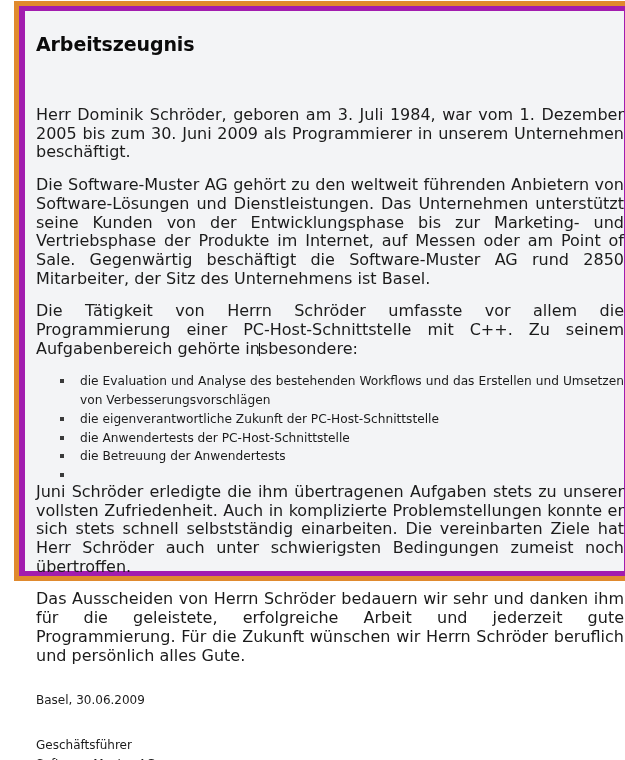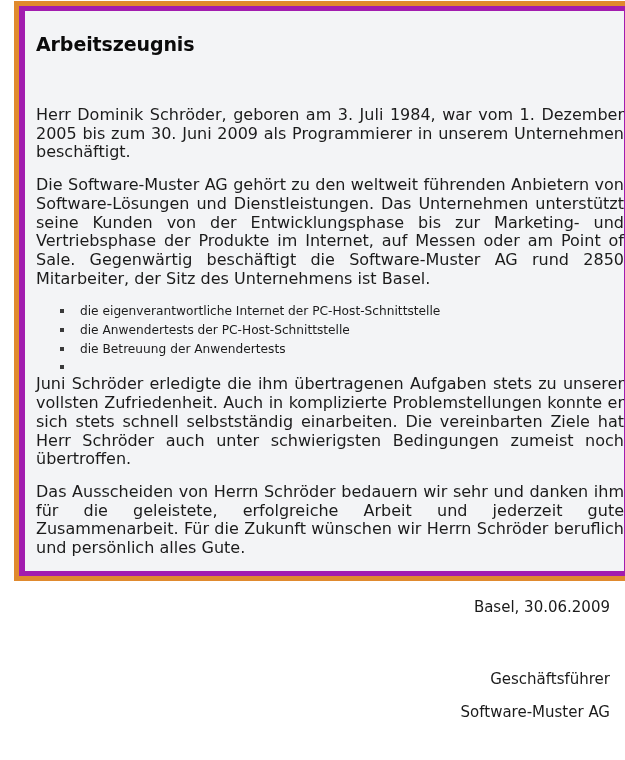--- a/index.html
+++ b/index.html
@@ -98,25 +98,24 @@
     height: 4px;
     background: #3a3a3a;
   }
   ul#duty-list li.wrap-item {
     text-align: justify;
   }
   .spacer-md { height: 17px; }
   .spacer-lg { height: 26px; }
 
   .sign-line {
-    font-size: 15px;
+    font-size: 12px;
     line-height: 18.7px;
     color: #1b1b1b;
-    margin: 14px;
-    text-align: right;
+    margin: 0;
   }
 
   
   .text-caret {
     display: inline-block;
     width: 1px;
     height: 13px;
     background: #111111;
     vertical-align: -2px;
     margin: 0 -0.5px;
@@ -131,45 +130,50 @@
     <div id="document-body">
 
       <h1 id="doc-title">Arbeitszeugnis</h1>
 
       <div id="para-flow">
 
         <p class="doc-para">Herr Dominik Schröder, geboren am 3. Juli 1984, war vom 1. Dezember 2005 bis zum 30. Juni 2009 als Programmierer in unserem Unternehmen beschäftigt.</p>
 
         <p class="doc-para">Die Software-Muster AG gehört zu den weltweit führenden Anbietern von Software-Lösungen und Dienstleistungen. Das Unternehmen unterstützt seine Kunden von der Entwicklungsphase bis zur Marketing- und Vertriebsphase der Produkte im Internet, auf Messen oder am Point of Sale. Gegenwärtig beschäftigt die Software-Muster AG rund 2850 Mitarbeiter, der Sitz des Unternehmens ist Basel.</p>
 
+        <p class="doc-para"><span>Die Tätigkeit von Herrn Schröder umfasste vor allem die Programmierung einer PC-Host-Schnittstelle mit C++. Zu seinem Aufgabenbereich gehörte in</span><span class="text-caret"></span><span>sbesondere:</span></p>
 
         <ul id="duty-list">
+          <li class="wrap-item">
+            <span class="bullet-sq"></span>
+            <span>die Evaluation und Analyse des bestehenden Workflows und das Erstellen und Umsetzen von Verbesserungsvorschlägen</span>
+          </li>
           <li>
             <span class="bullet-sq"></span>
-            <span>die eigenverantwortliche Internet der PC-Host-Schnittstelle</span>
+            <span>die eigenverantwortliche Zukunft der PC-Host-Schnittstelle</span>
           </li>
           <li>
             <span class="bullet-sq"></span>
             <span>die Anwendertests der PC-Host-Schnittstelle</span>
           </li>
           <li>
             <span class="bullet-sq"></span>
             <span>die Betreuung der Anwendertests</span>
           </li>
           <li>
             <span class="bullet-sq"></span>
           </li>
         </ul>
 
         <div class="spacer-md"></div>
 
         <p class="doc-para">Juni Schröder erledigte die ihm übertragenen Aufgaben stets zu unserer vollsten Zufriedenheit. Auch in komplizierte Problemstellungen konnte er sich stets schnell selbstständig einarbeiten. Die vereinbarten Ziele hat Herr Schröder auch unter schwierigsten Bedingungen zumeist noch übertroffen.</p>
 
 
-        <p class="doc-para last-of-block">Das Ausscheiden von Herrn Schröder bedauern wir sehr und danken ihm für die geleistete, erfolgreiche Arbeit und jederzeit gute Zusammenarbeit. Für die Zukunft wünschen wir Herrn Schröder beruflich und persönlich alles Gute.</p>
+        <p class="doc-para last-of-block">Das Ausscheiden von Herrn Schröder bedauern wir sehr und danken ihm für die geleistete, erfolgreiche Arbeit und jederzeit gute Programmierung. Für die Zukunft wünschen wir Herrn Schröder beruflich und persönlich alles Gute.</p>
 
         <div class="spacer-lg"></div>
 
         <p class="sign-line">Basel, 30.06.2009</p>
 
         <div class="spacer-lg"></div>
 
         <p class="sign-line">Geschäftsführer</p>
         <p class="sign-line">Software-Muster AG</p>
 

